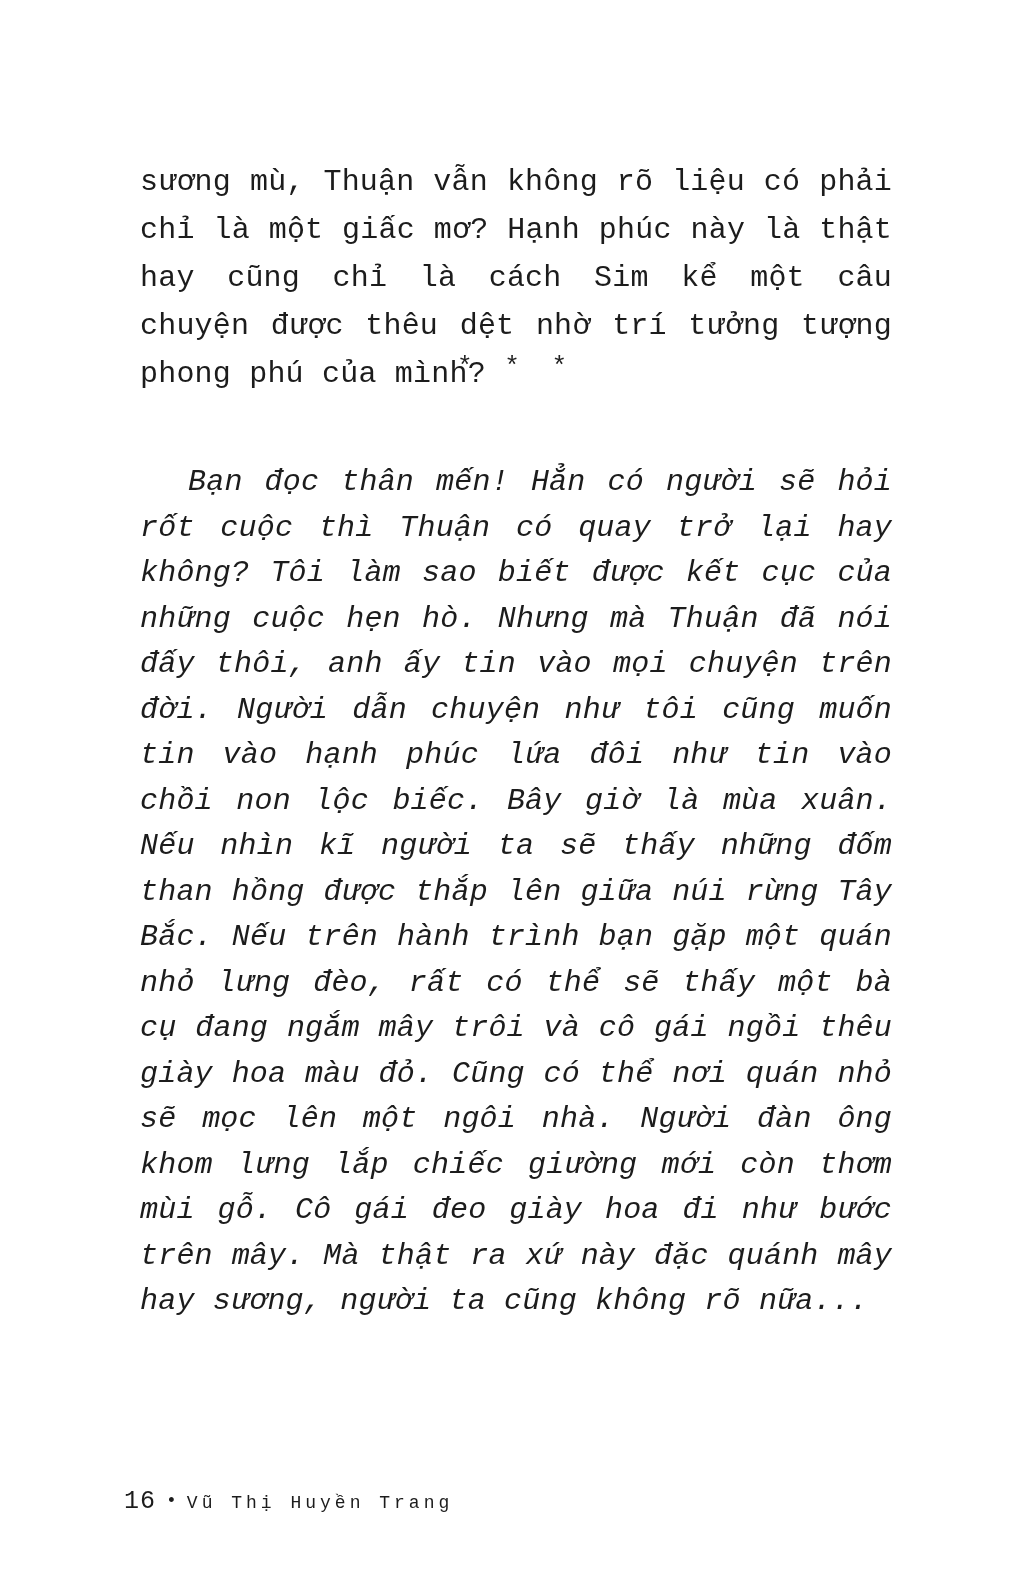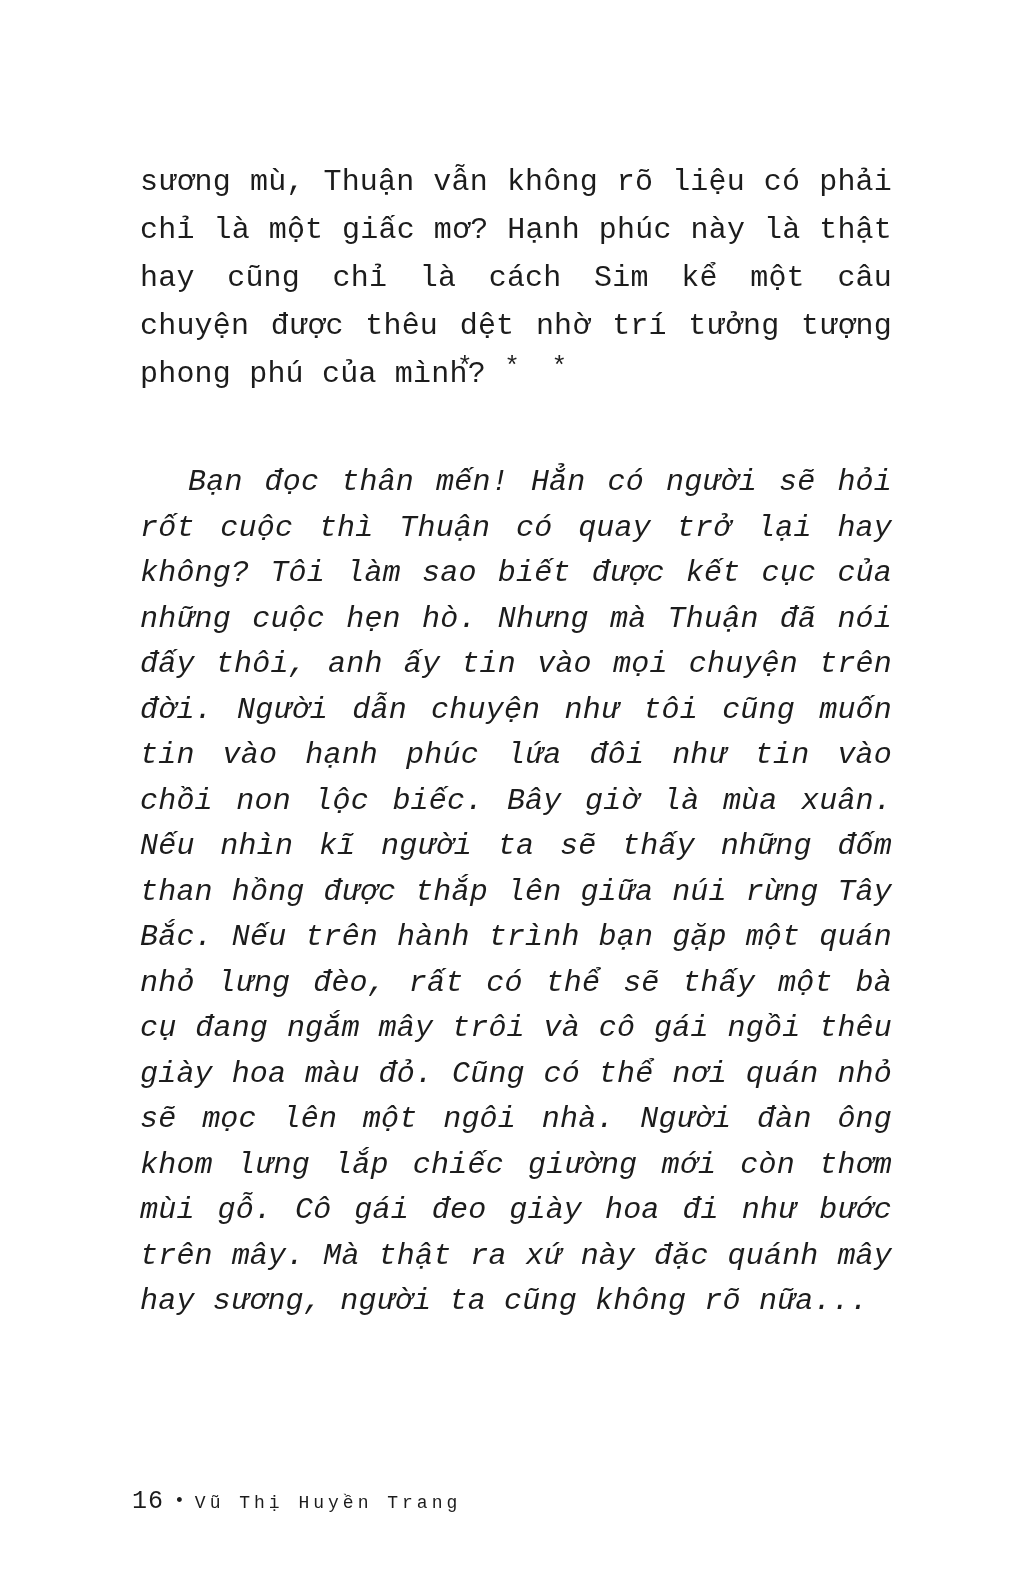--- a/index.html
+++ b/index.html
@@ -40,21 +40,21 @@
     top: 430px;
     font-style: italic;
     font-size: 30px;
     line-height: 45.5px;
     text-align: justify;
     text-indent: 48px;
     letter-spacing: 0.2px;
   }
   .footer {
     position: absolute;
-    left: 132px;
+    left: 124px;
     top: 1487px;
     font-size: 25px;
     color: #1c1c1c;
     display: flex;
     align-items: baseline;
     gap: 10px;
   }
   .footer .page-num {
     letter-spacing: 1px;
   }

